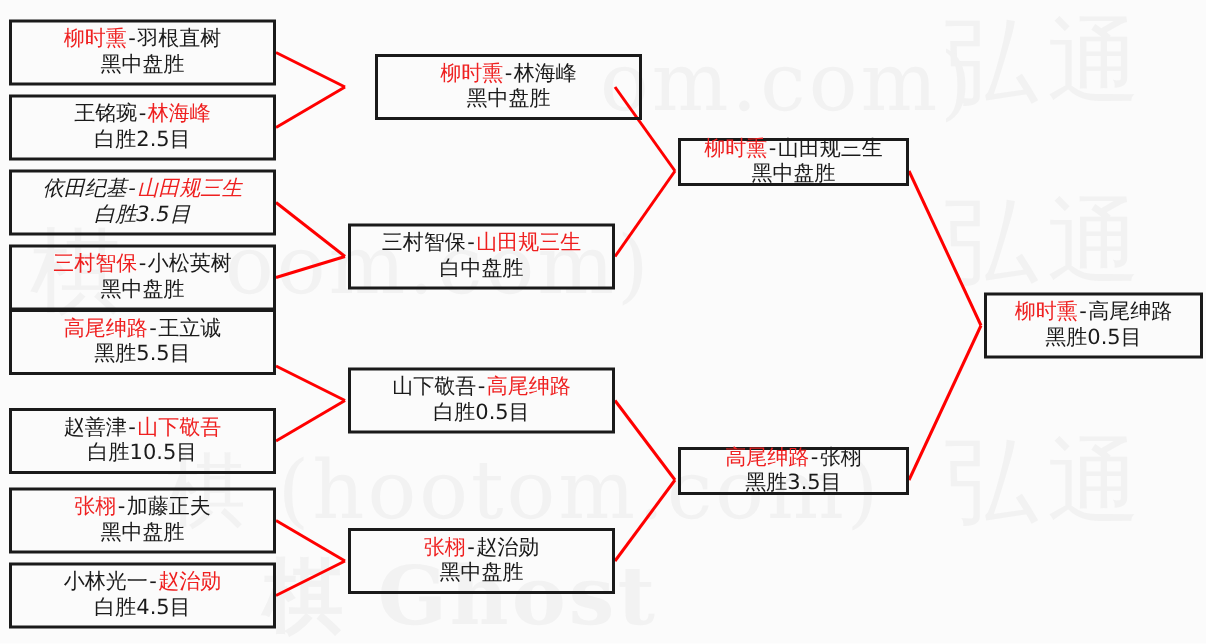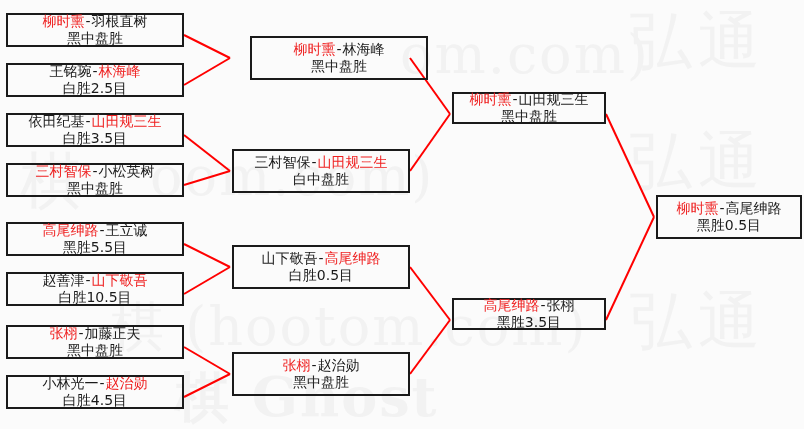--- a/index.html
+++ b/index.html
@@ -63,21 +63,21 @@
     color: #1a1a1a;
     font-family: "DejaVu Sans", "Liberation Sans", sans-serif;
   }
   .match-line.players { letter-spacing: 0px; }
   .match-line.result  { letter-spacing: 0px; }
   .p-win  { color: #ef2020; }
   .p-lose { color: #1a1a1a; }
   .p-dash { color: #1a1a1a; padding: 0 1px; }
 
   
-  .r1 { width: 178px; height: 34px; }
+  .r1 { width: 178px; height: 44px; }
   .r2 { width: 178px; height: 44px; }
   .r3 { width: 154px; height: 32px; }
   .r4 { width: 146px; height: 44px; }
 </style>
 </head>
 <body>
 
 <div id="bracket-root">
 
   <div class="wm-layer">
@@ -124,29 +124,29 @@
 
   <div id="boxes-layer">
       <div class="match-box r1" style="left: 6px; top: 13px; border-color: rgb(26, 26, 26);">
         <div class="match-line players"><span class="p-win" style="color: rgb(239, 32, 32);">柳时熏</span><span class="p-dash">-</span><span class="p-lose" style="color: rgb(26, 26, 26);">羽根直树</span></div>
         <div class="match-line result">黑中盘胜</div>
       </div>
       <div class="match-box r1" style="left: 6px; top: 63px; border-color: rgb(26, 26, 26);">
         <div class="match-line players"><span class="p-lose" style="color: rgb(26, 26, 26);">王铭琬</span><span class="p-dash">-</span><span class="p-win" style="color: rgb(239, 32, 32);">林海峰</span></div>
         <div class="match-line result">白胜2.5目</div>
       </div>
-      <div class="match-box r1" style="left: 6px; top: 113px; border-color: rgb(26, 26, 26);">
+      <div class="match-box r1" style="left: 6px; top: 113px; border-color: rgb(26, 26, 26); font-style: italic;">
         <div class="match-line players"><span class="p-lose" style="color: rgb(26, 26, 26);">依田纪基</span><span class="p-dash">-</span><span class="p-win" style="color: rgb(239, 32, 32);">山田规三生</span></div>
         <div class="match-line result">白胜3.5目</div>
       </div>
       <div class="match-box r1" style="left: 6px; top: 163px; border-color: rgb(26, 26, 26);">
         <div class="match-line players"><span class="p-win" style="color: rgb(239, 32, 32);">三村智保</span><span class="p-dash">-</span><span class="p-lose" style="color: rgb(26, 26, 26);">小松英树</span></div>
         <div class="match-line result">黑中盘胜</div>
       </div>
-      <div class="match-box r1" style="left: 6px; top: 222px; border-color: rgb(26, 26, 26);">
+      <div class="match-box r1" style="left: 6px; top: 206px; border-color: rgb(26, 26, 26);">
         <div class="match-line players"><span class="p-win" style="color: rgb(239, 32, 32);">高尾绅路</span><span class="p-dash">-</span><span class="p-lose" style="color: rgb(26, 26, 26);">王立诚</span></div>
         <div class="match-line result">黑胜5.5目</div>
       </div>
       <div class="match-box r1" style="left: 6px; top: 272px; border-color: rgb(26, 26, 26);">
         <div class="match-line players"><span class="p-lose" style="color: rgb(26, 26, 26);">赵善津</span><span class="p-dash">-</span><span class="p-win" style="color: rgb(239, 32, 32);">山下敬吾</span></div>
         <div class="match-line result">白胜10.5目</div>
       </div>
       <div class="match-box r1" style="left: 6px; top: 325px; border-color: rgb(26, 26, 26);">
         <div class="match-line players"><span class="p-win" style="color: rgb(239, 32, 32);">张栩</span><span class="p-dash">-</span><span class="p-lose" style="color: rgb(26, 26, 26);">加藤正夫</span></div>
         <div class="match-line result">黑中盘胜</div>

